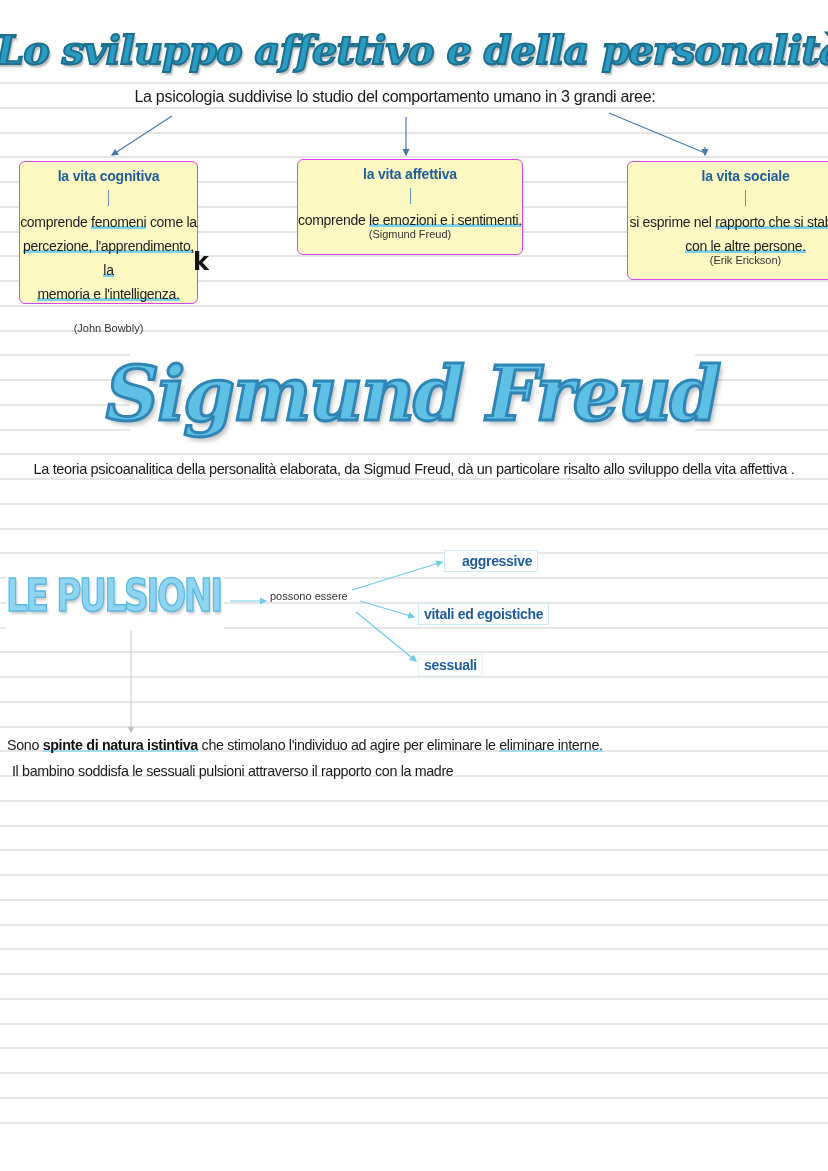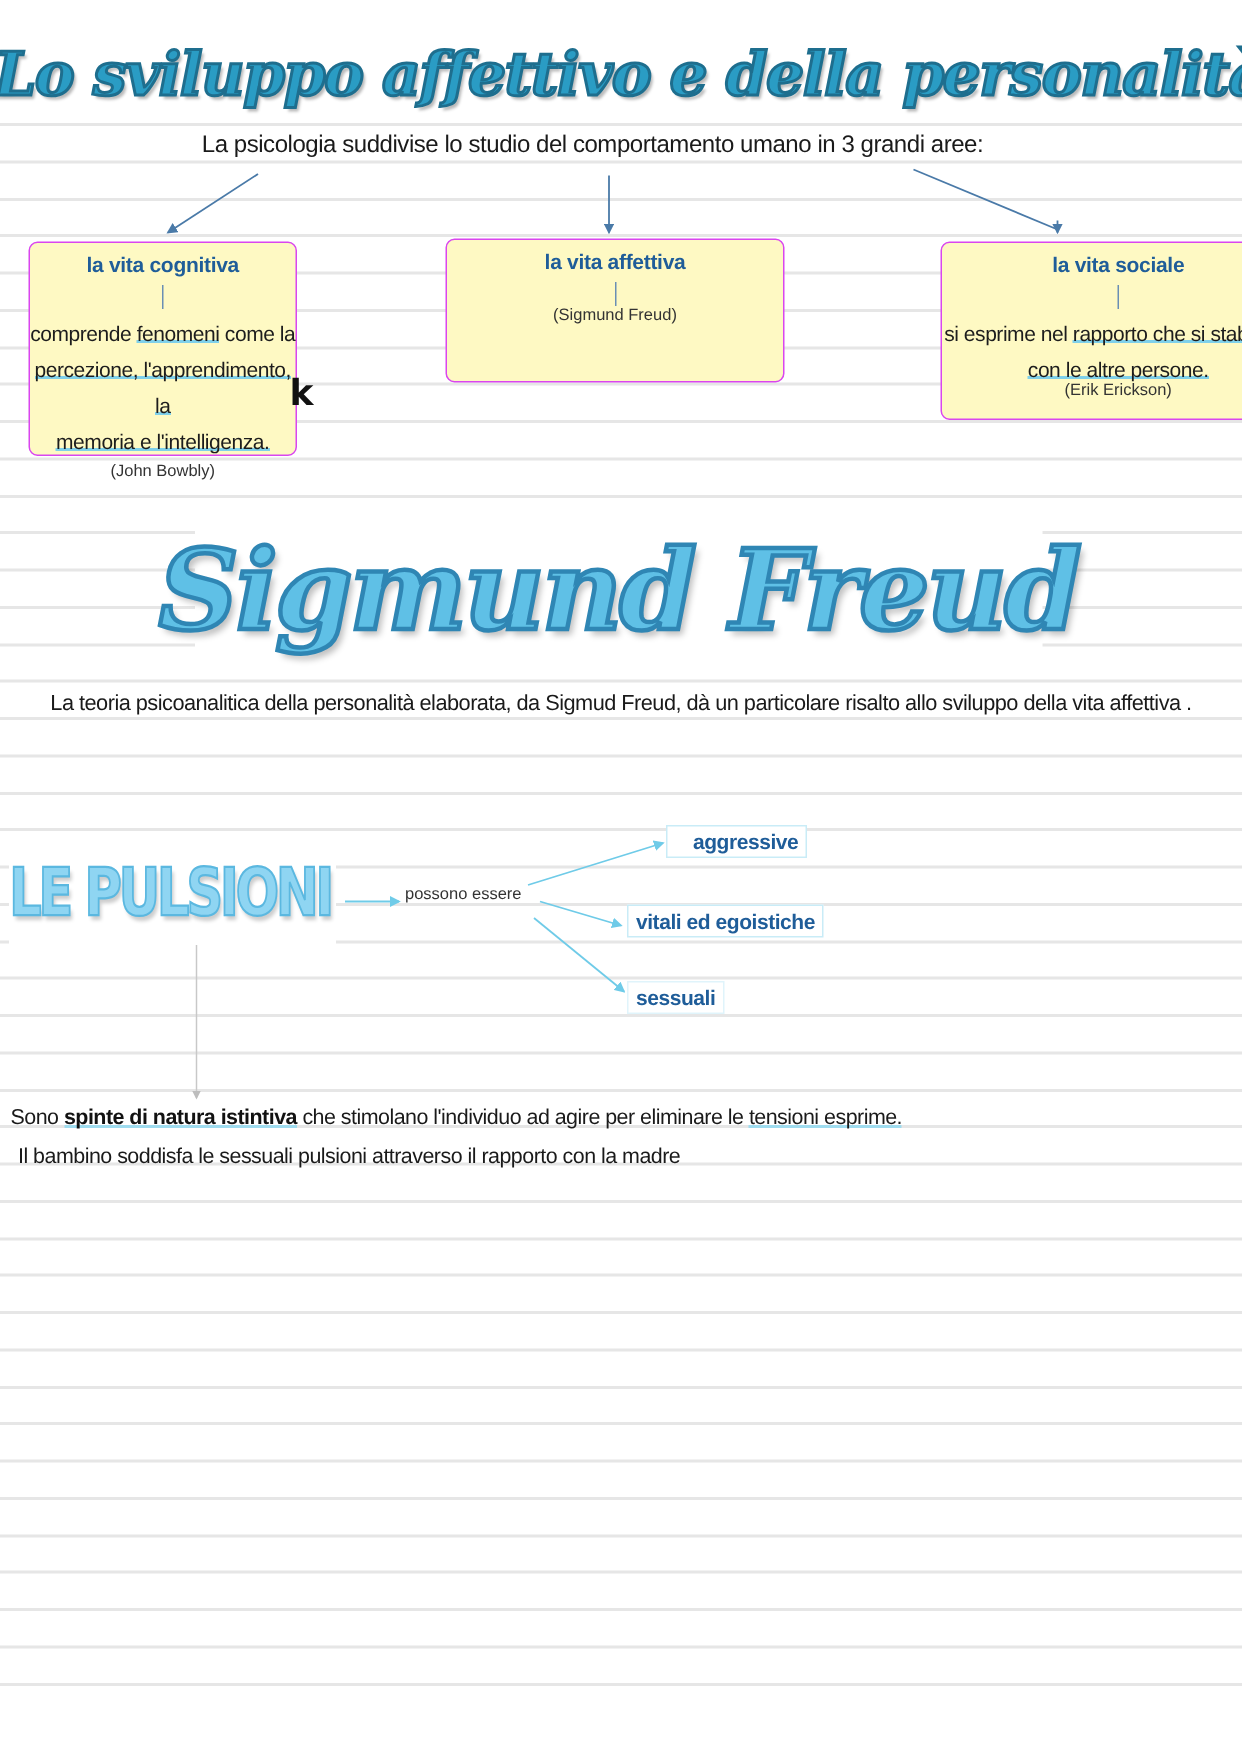--- a/index.html
+++ b/index.html
@@ -27,21 +27,21 @@
     .intro { left: 0; width: 790px; top: 88px; text-align: center; font-size: 16px; color: #1a1a1a; font-family: "Liberation Sans Narrow", "Liberation Sans", sans-serif; }
     .intro span { letter-spacing: -0.3px; }
 
     svg.lines { position: absolute; left: 0; top: 0; width: 828px; height: 1171px; pointer-events: none; }
 
     .card { position: absolute; background: #fef9c3; border: 1px solid #d946ef; border-radius: 6px; text-align: center; }
     .card-title { color: #1f5d99; font-weight: bold; font-size: 14px; margin-top: 6px; letter-spacing: -0.2px; }
     .card-bar { width: 1px; height: 16px; background: #6a8fb4; margin: 6px auto 4px; }
     .card-body { font-size: 14px; line-height: 24px; color: #1d1d1d; letter-spacing: -0.3px; }
     .hl { background: linear-gradient(to bottom, transparent 78%, #7fd0ea 78%, #7fd0ea 92%, transparent 92%); }
-    .card-author { font-size: 11px; color: #333; margin-top: 2px; }
+    .card-author { font-size: 11px; color: #333; margin-top: 16px; }
 
     .freud-wrap { left: 130px; top: 344px; width: 565px; height: 100px; background:#fff; display:flex; align-items:center; justify-content:center; }
     .freud-title {
       font-family: "DejaVu Serif", serif; font-style: italic; font-weight: bold;
       font-size: 74px; letter-spacing: -2px;
       color: #5fc0e6; -webkit-text-stroke: 3px #2f86b4;
       text-shadow: 3px 4px 4px rgba(0,0,0,0.25);
       white-space: nowrap;
     }
 
@@ -151,20 +151,23 @@
     <span>comprende </span><span class="hl">fenomeni</span><span> come la</span><br>
     <span class="hl">percezione, l'apprendimento, la</span><br>
     <span class="hl">memoria e l'intelligenza.</span>
   </div>
   <div class="card-author">(John Bowbly)</div>
 </div>
 
 <div class="card" style="left:297px; top:159px; width:224px; height:94px;">
   <div class="card-title">la vita affettiva</div>
   <div class="card-bar"></div>
+  <div class="card-body">
+    <span>comprende </span><span class="hl">le emozioni e i sentimenti.</span>
+  </div>
   <div class="card-author" style="margin-top:-4px;">(Sigmund Freud)</div>
 </div>
 
 <div class="card" style="left:579px; top:161px; width:235px; height:117px;margin-left:48px;">
   <div class="card-title">la vita sociale</div>
   <div class="card-bar"></div>
   <div class="card-body">
     <span>si esprime nel </span><span class="hl">rapporto che si stabilisce</span><br>
     <span class="hl">con le altre persone.</span>
   </div>
@@ -182,15 +185,15 @@
 <div class="abs pulsioni-wrap">
   <div class="pulsioni">LE PULSIONI</div>
 </div>
 <div class="abs possono">possono essere</div>
 
 <div class="tag" style="left:444px; top:550px;padding-left:17px;">aggressive</div>
 <div class="tag" style="left:418px; top:603px;">vitali ed egoistiche</div>
 <div class="tag" style="left:418px; top:654px; border-color:#e0f4fb;">sessuali</div>
 
 <div class="abs para1">
-  <span>Sono </span><b class="hl2">spinte di natura istintiva</b><span> che stimolano l'individuo ad agire per eliminare le </span><span class="hl2">tensioni esprime.</span>
+  <span>Sono </span><b class="hl2">spinte di natura istintiva</b><span> che stimolano l'individuo ad agire per eliminare le </span><span class="hl2">eliminare interne.</span>
 </div>
 <div class="abs para2">Il bambino soddisfa le sessuali pulsioni attraverso il rapporto con la madre</div>
 
 </body></html>

